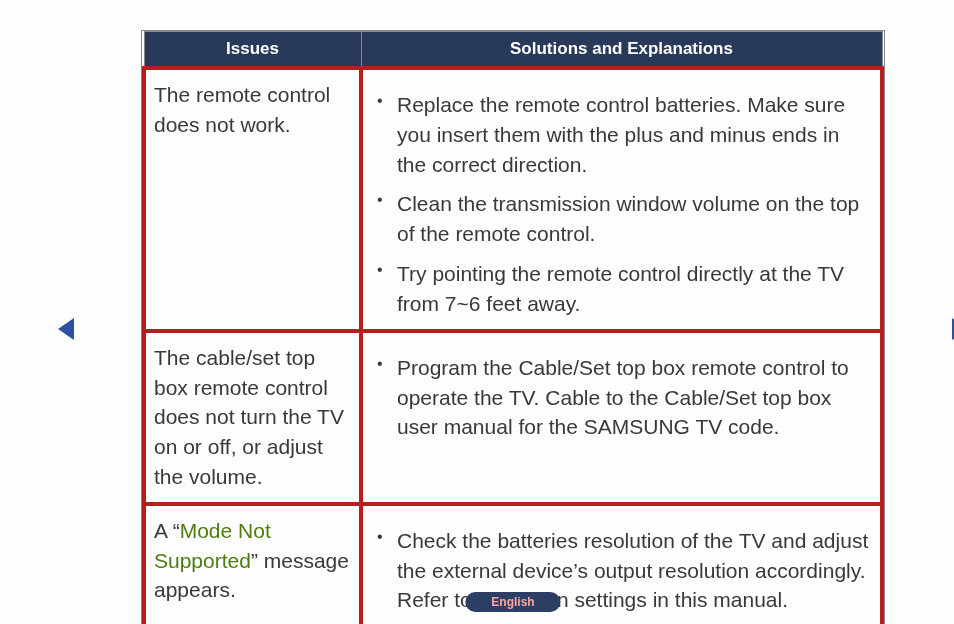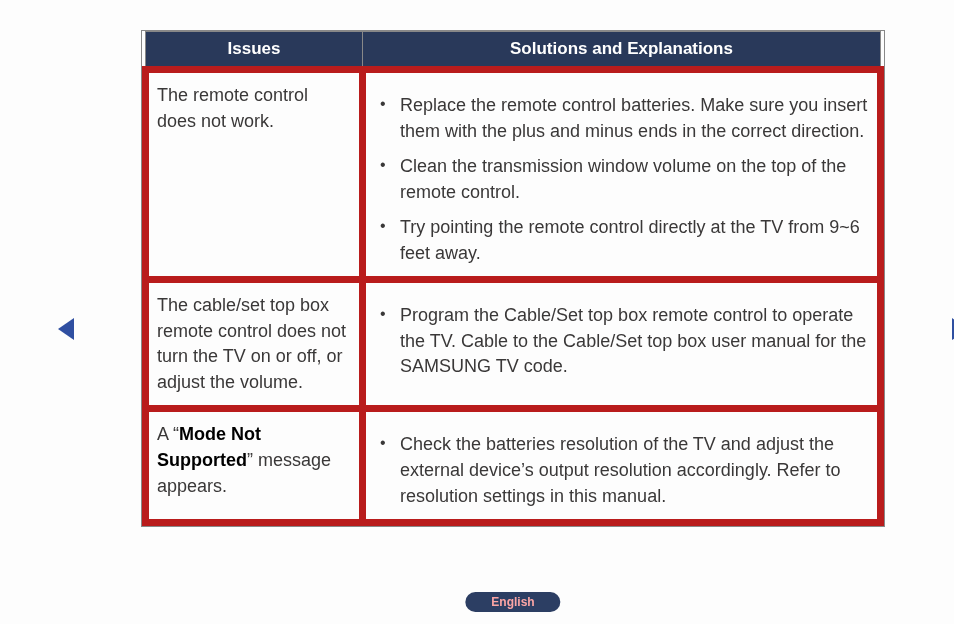--- a/index.html
+++ b/index.html
@@ -2,28 +2,28 @@
 <html><head>
 <meta charset="utf-8">
 <style>
   * { box-sizing: border-box; margin: 0; padding: 0; }
   html, body { width: 954px; height: 624px; font-family: Arial, Helvetica, sans-serif; background: #fdfdfd; color: #322f2f; overflow: hidden; }
   .page { position: relative; width: 954px; height: 624px; margin-left: 36px; }
   .table-wrap { position: absolute; left: 105px; top: 30px; width: 744px; border: 1px solid #888; }
   table { width: 100%; border-collapse: collapse; }
   th { background: #29395a; color: #fff; font-weight: bold; font-size: 17px; padding: 7px 6px; border: 1px solid #888; text-align: center; }
   th.issues { width: 217px; }
-  td { border: 7px solid #b91c1c; vertical-align: top; font-size: 18px; line-height: 1.42; color: #3a3838; }
+  td { border: 4px solid #b91c1c; vertical-align: top; font-size: 21px; line-height: 1.42; color: #3a3838; }
   td.left { padding: 10px 8px 10px 8px; }
   td.right { padding: 20px 8px 10px 6px; }
   ul.bullets { list-style: none; }
   ul.bullets li { position: relative; padding-left: 28px; margin-bottom: 10px; }
   ul.bullets li:last-child { margin-bottom: 0; }
   ul.bullets li::before { content: "•"; position: absolute; left: 8px; top: 0; font-size: 16px; color: #3a3838; }
-  .colored { color: #000000; font-weight: bold; }
+  .colored { color: #4d7c0f; }
   .nav-left, .nav-right { position: absolute; top: 318px; width: 0; height: 0; cursor: pointer; }
   .nav-left { left: 22px; border-top: 11px solid transparent; border-bottom: 11px solid transparent; border-right: 16px solid #2f4fa1; }
   .nav-right { right: 22px; border-top: 11px solid transparent; border-bottom: 11px solid transparent; border-left: 16px solid #2f4fa1; }
   .lang-badge { position: absolute; left: 50%; transform: translateX(-50%); bottom: 12px; background: #2c3e63; color: #fca5a5; font-size: 12px; padding: 3px 26px; border-radius: 12px; font-weight: bold; }
 </style>
 </head>
 <body>
 
 <div class="page">
 
@@ -38,21 +38,21 @@
           <th>Solutions and Explanations</th>
         </tr>
       </thead>
       <tbody>
         <tr>
           <td class="left">The remote control does not work.</td>
           <td class="right">
             <ul class="bullets">
               <li>Replace the remote control batteries. Make sure you insert them with the plus and minus ends in the correct direction.</li>
               <li>Clean the transmission window volume on the top of the remote control.</li>
-              <li>Try pointing the remote control directly at the TV from 9~6 feet away.</li>
+              <li>Try pointing the remote control directly at the TV from 7~6 feet away.</li>
             </ul>
           </td>
         </tr>
         <tr>
           <td class="left">The cable/set top box remote control does not turn the TV on or off, or adjust the volume.</td>
           <td class="right">
             <ul class="bullets">
               <li>Program the Cable/Set top box remote control to operate the TV. Cable to the Cable/Set top box user manual for the SAMSUNG TV code.</li>
             </ul>
           </td>

